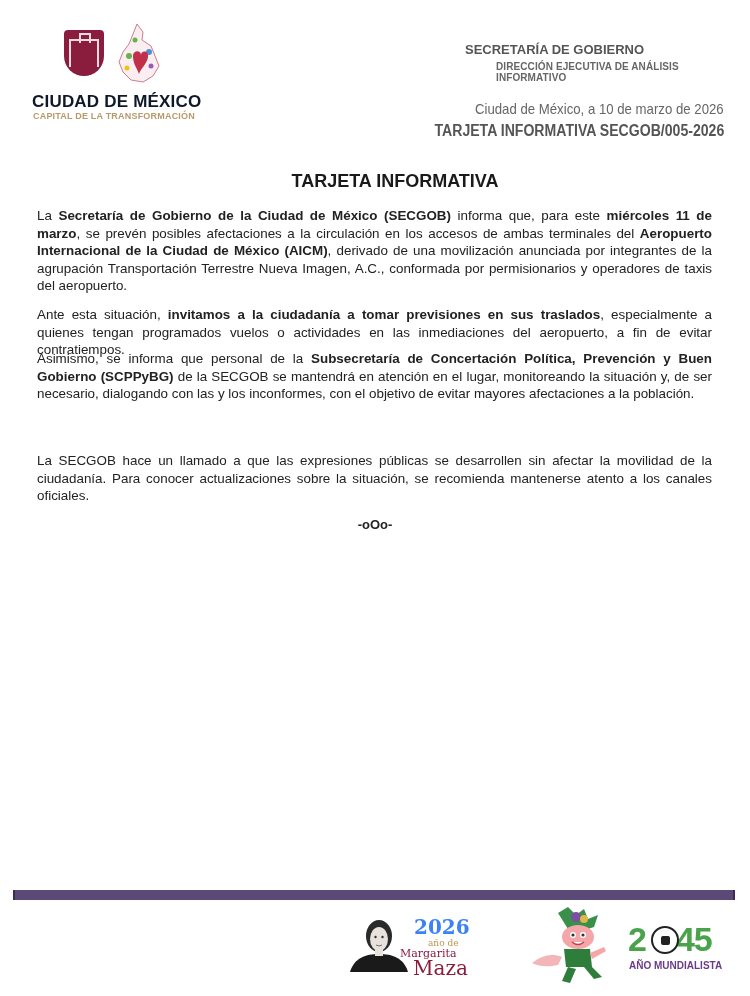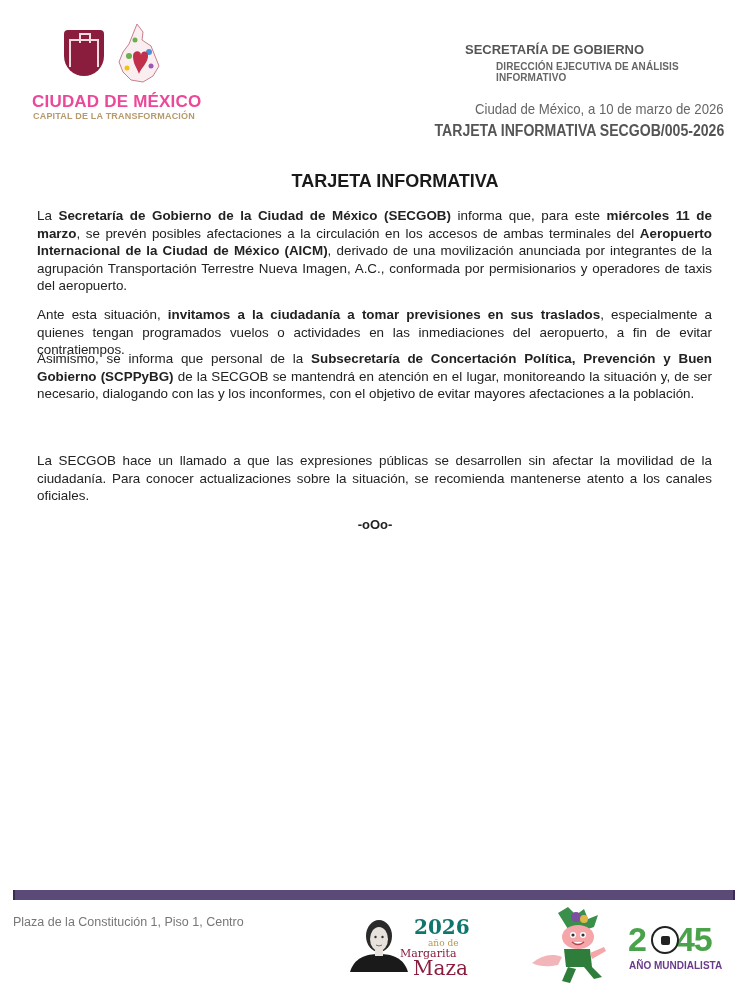--- a/index.html
+++ b/index.html
@@ -4,21 +4,21 @@
 <style>
   html, body { margin:0; padding:0; background:#ffffff; }
   body { width:750px; height:996px; position:relative; overflow:hidden; font-family:"Liberation Sans", sans-serif; color:#1a1a1a; }
   .abs { position:absolute; }
 
   
   .shield { left:64px; top:30px; width:40px; height:46px; background:#8a1c3e; border-radius:4px 4px 20px 20px; display:flex; align-items:center; justify-content:center; }
   .shield .castle { width:26px; height:26px; border:2px solid #f3d9e0; border-bottom:none; position:relative; }
   .shield .castle:before { content:""; position:absolute; left:8px; top:-8px; width:8px; height:8px; border:2px solid #f3d9e0; border-bottom:none; }
   .map-logo { left:115px; top:22px; width:46px; height:62px; }
-  .cdmx-title { left:32px; top:92px; font-size:17px; font-weight:bold; color:#ec4899; letter-spacing:0.2px; }
+  .cdmx-title { left:32px; top:92px; font-size:17px; font-weight:bold; color:#0f172a; letter-spacing:0.2px; }
   .cdmx-sub { left:33px; top:111px; font-size:9px; font-weight:bold; color:#b79a6b; letter-spacing:0.2px; }
 
   .sec-title { left:465px; top:42px; font-size:13px; font-weight:bold; color:#555; }
   .sec-sub { left:489px; top:61px; font-size:10px; font-weight:bold; color:#666; letter-spacing:0.1px;margin-left:7px; }
   .date-line { right:26px; top:100px; font-size:15px; color:#666; text-align:right; transform:scaleX(0.88); transform-origin:right; }
   .card-id { right:26px; top:122px; font-size:16px; font-weight:bold; color:#555; text-align:right; transform:scaleX(0.88); transform-origin:right; }
 
   
   .doc-title { left:0; width:750px; top:171px; text-align:center; font-size:18px; font-weight:bold; color:#1a1a1a;padding-left:20px; }
   .para { left:37px; width:675px; font-size:13.4px; line-height:17.5px; text-align:justify; color:#222; }
@@ -28,21 +28,21 @@
   .p4 { top:452px; }
   .para b { font-weight:bold; }
   .p2, .p3, .p4 { transform:scaleX(1); }
   .end-mark { left:0; width:750px; top:517px; text-align:center; font-size:13px; font-weight:bold; color:#222; }
 
   
   .footer-bar { left:13px; top:890px; width:718px; height:10px; background:#5b4a78; border-left:2px solid #3a2c52; border-right:2px solid #3a2c52; }
   .addr { left:13px; top:913px; font-size:12.5px; line-height:18px; color:#777; }
 
   .portrait { left:348px; top:912px; width:62px; height:60px; }
-  .mm-2026 { left:414px; top:915px; font-size:20px; font-weight:bold; color:#0f766e; font-family:"DejaVu Serif", serif; }
+  .mm-2026 { left:414px; top:915px; font-size:20px; font-weight:bold; color:#3b82f6; font-family:"DejaVu Serif", serif; }
   .mm-ano { left:428px; top:938px; font-size:9px; color:#b7974b; font-family:"DejaVu Serif", serif; }
   .mm-margarita { left:400px; top:947px; font-size:11px; color:#8a1c3e; font-family:"DejaVu Serif", serif; }
   .mm-maza { left:413px; top:956px; font-size:20px; color:#8a1c3e; font-family:"DejaVu Serif", serif; }
 
   .mascot { left:528px; top:905px; width:92px; height:80px; }
   .mund-2026 { left:628px; top:920px; font-size:34px; font-weight:bold; color:#4aa34a; letter-spacing:-1px; }
   .ball { left:651px; top:926px; width:28px; height:28px; border-radius:50%; background:#fff; border:2px solid #222; box-sizing:border-box; }
   .ball:before { content:""; position:absolute; left:8px; top:8px; width:9px; height:9px; background:#222; border-radius:2px; }
   .mund-sub { left:629px; top:960px; font-size:10px; font-weight:bold; color:#6a3b8a; }
 </style>
@@ -84,21 +84,20 @@
 </div>
 
 <div class="abs para p4">
   <span>La SECGOB hace un llamado a que las expresiones públicas se desarrollen sin afectar la movilidad de la ciudadanía. Para conocer actualizaciones sobre la situación, se recomienda mantenerse atento a los canales oficiales.</span>
 </div>
 
 <div class="abs end-mark">-oOo-</div>
 
 <div class="abs footer-bar"></div>
 <div class="abs addr">
-  <div>Plaza de la Constitución 1, Piso 1, Centro</div>
 </div>
 
 <svg class="abs portrait" viewBox="0 0 62 60">
   <path d="M2 60 C6 46 18 42 31 42 C44 42 56 46 60 60 Z" fill="#1a1a1a"></path>
   <ellipse cx="31" cy="24" rx="13" ry="16" fill="#2a2a2a"></ellipse>
   <ellipse cx="31" cy="27" rx="9" ry="12" fill="#e8e2dc"></ellipse>
   <rect x="27" y="38" width="8" height="6" fill="#e8e2dc"></rect>
   <circle cx="27.5" cy="25" r="1.2" fill="#333"></circle>
   <circle cx="34.5" cy="25" r="1.2" fill="#333"></circle>
   <path d="M28 33 Q31 35 34 33" stroke="#555" stroke-width="0.8" fill="none"></path>

